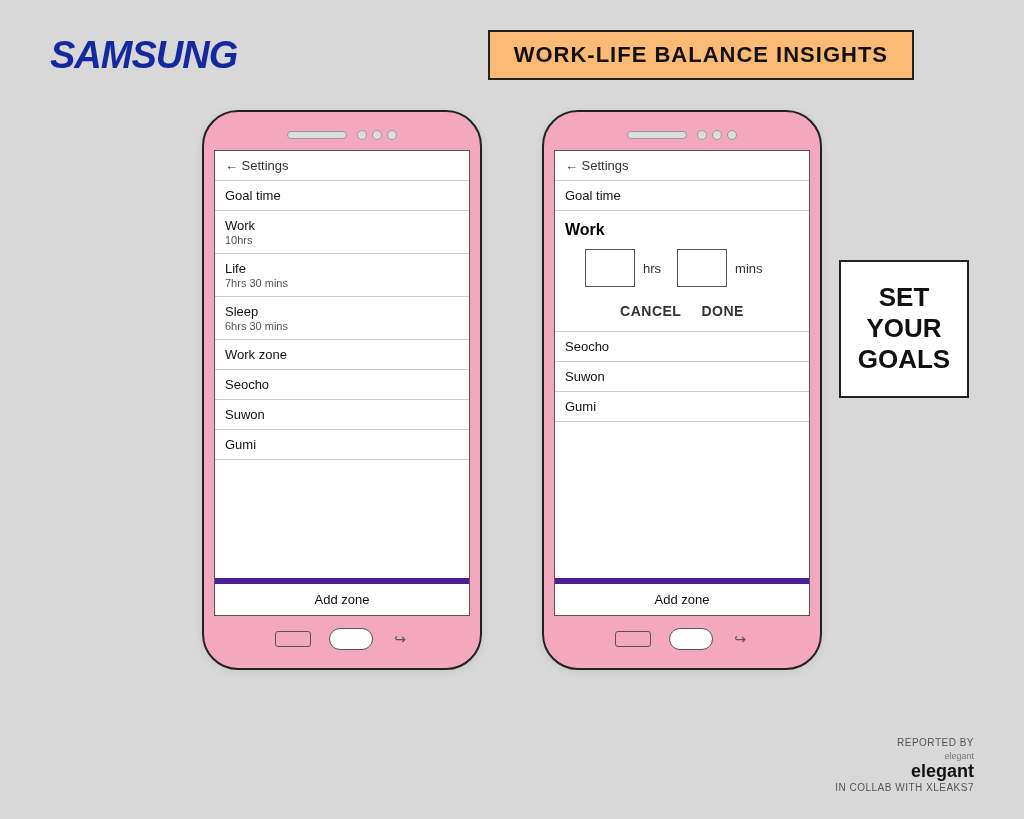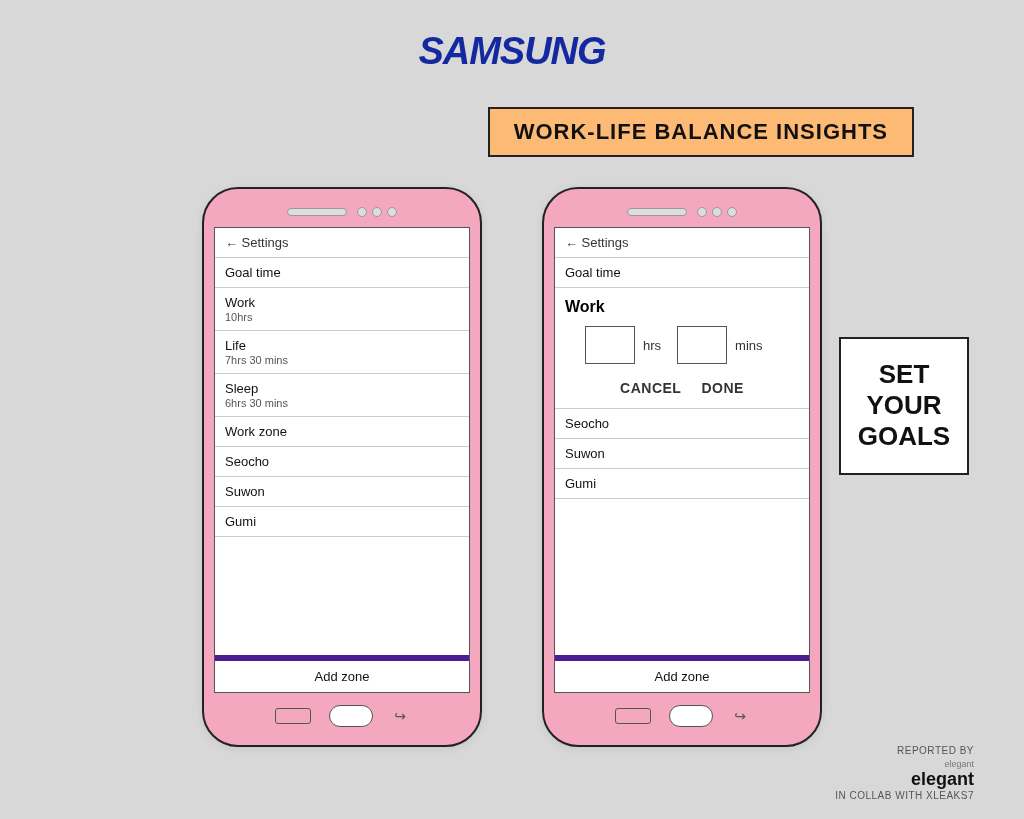--- a/index.html
+++ b/index.html
@@ -10,22 +10,21 @@
       font-family: 'Arial', sans-serif;
       overflow: hidden;
       position: relative;
     }
 
     
     .header {
       display: flex;
       align-items: center;
       padding: 30px 50px 20px 50px;
-      gap: 34px;
-      flex-direction: column;
+      gap: 60px;
     }
     .samsung-logo {
       font-size: 38px;
       font-weight: 900;
       color: #1428A0;
       letter-spacing: -1px;
       font-style: italic;
       font-family: 'Arial Black', sans-serif;
     }
     .title-box {
@@ -222,21 +221,21 @@
       font-size: 26px;
       font-weight: 900;
       line-height: 1.2;
       color: #111;
       font-family: 'Arial Black', sans-serif;
     }
 
     
     .footer {
       position: absolute;
-      bottom: 18px;
+      bottom: 26px;
       right: 50px;
       text-align: right;
     }
     .footer-reported {
       font-size: 10px;
       color: #555;
       letter-spacing: 0.5px;
       text-transform: uppercase;
     }
     .footer-hoopoe {

